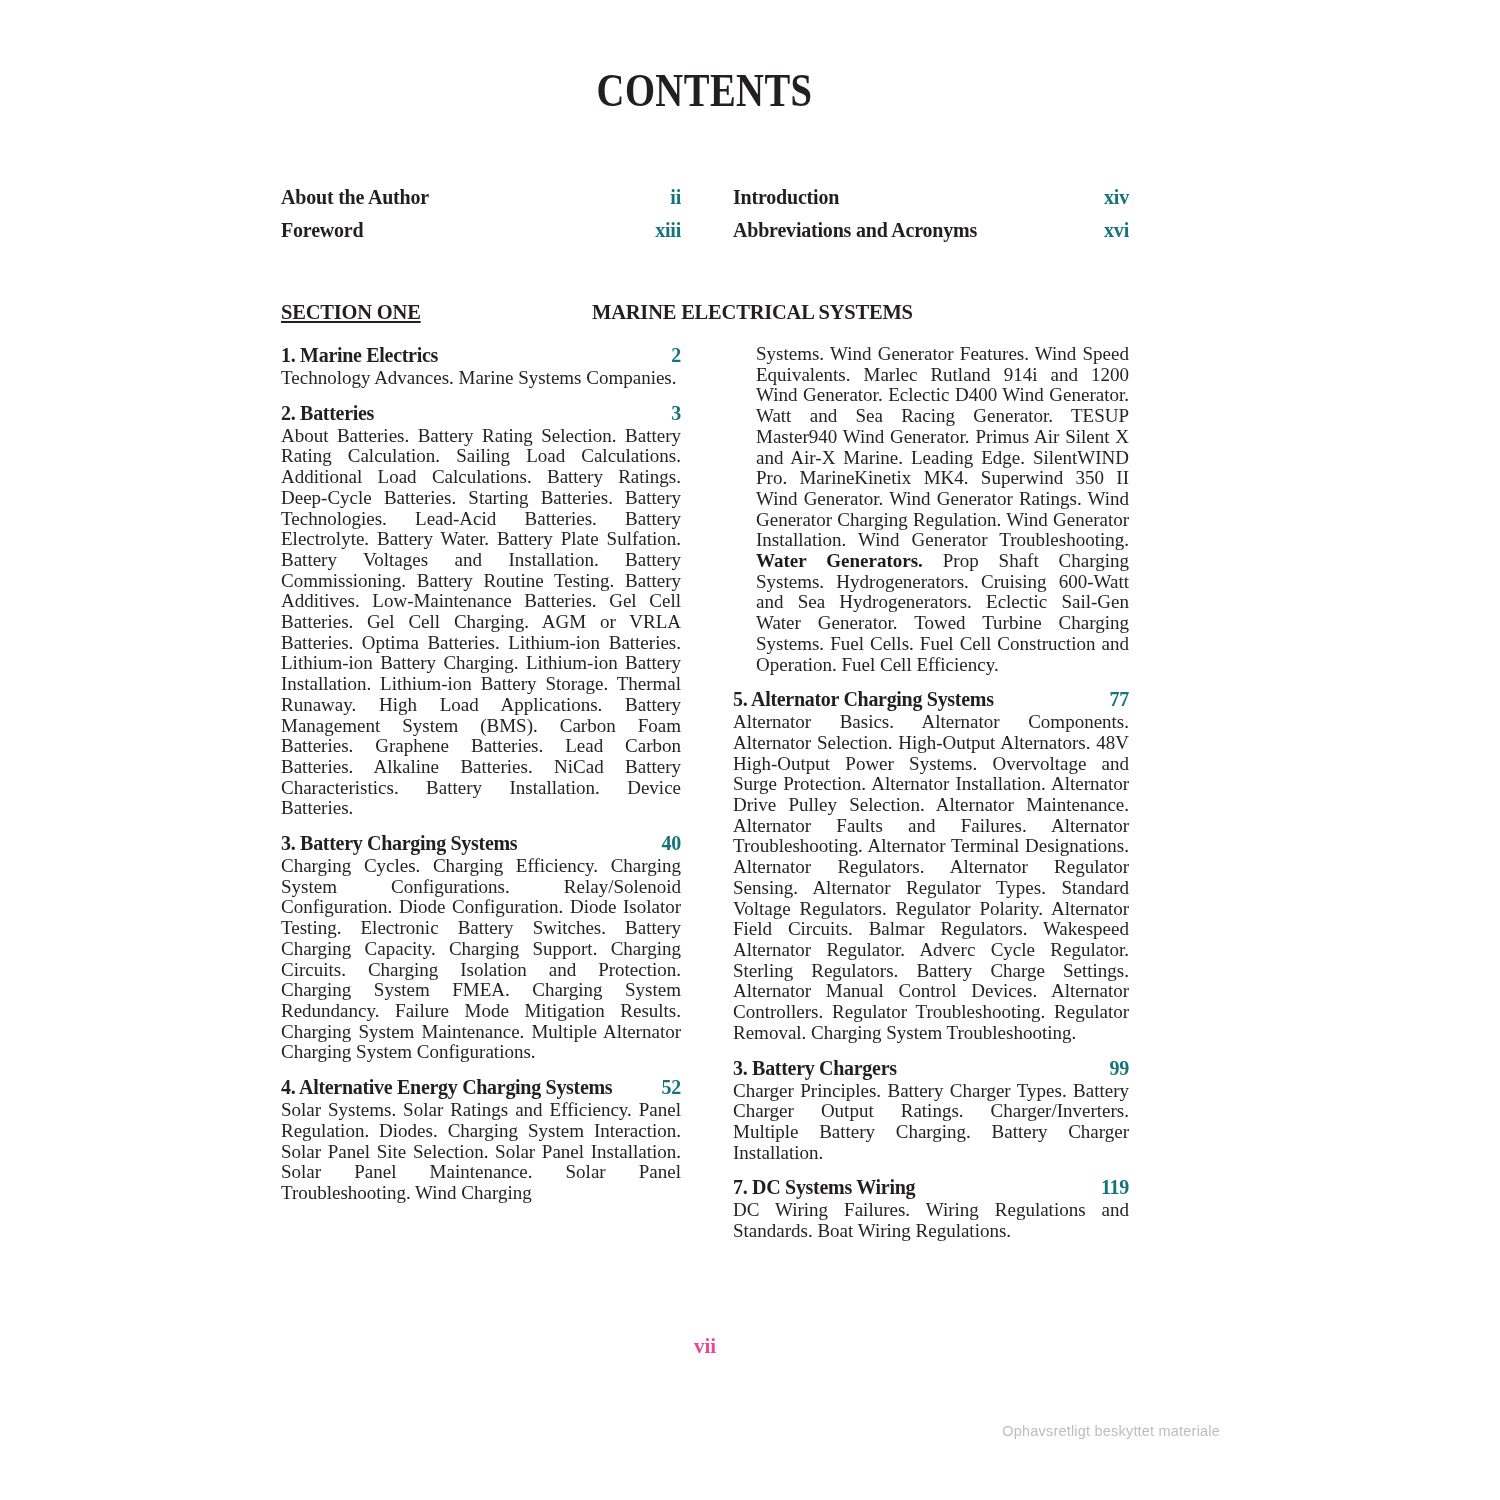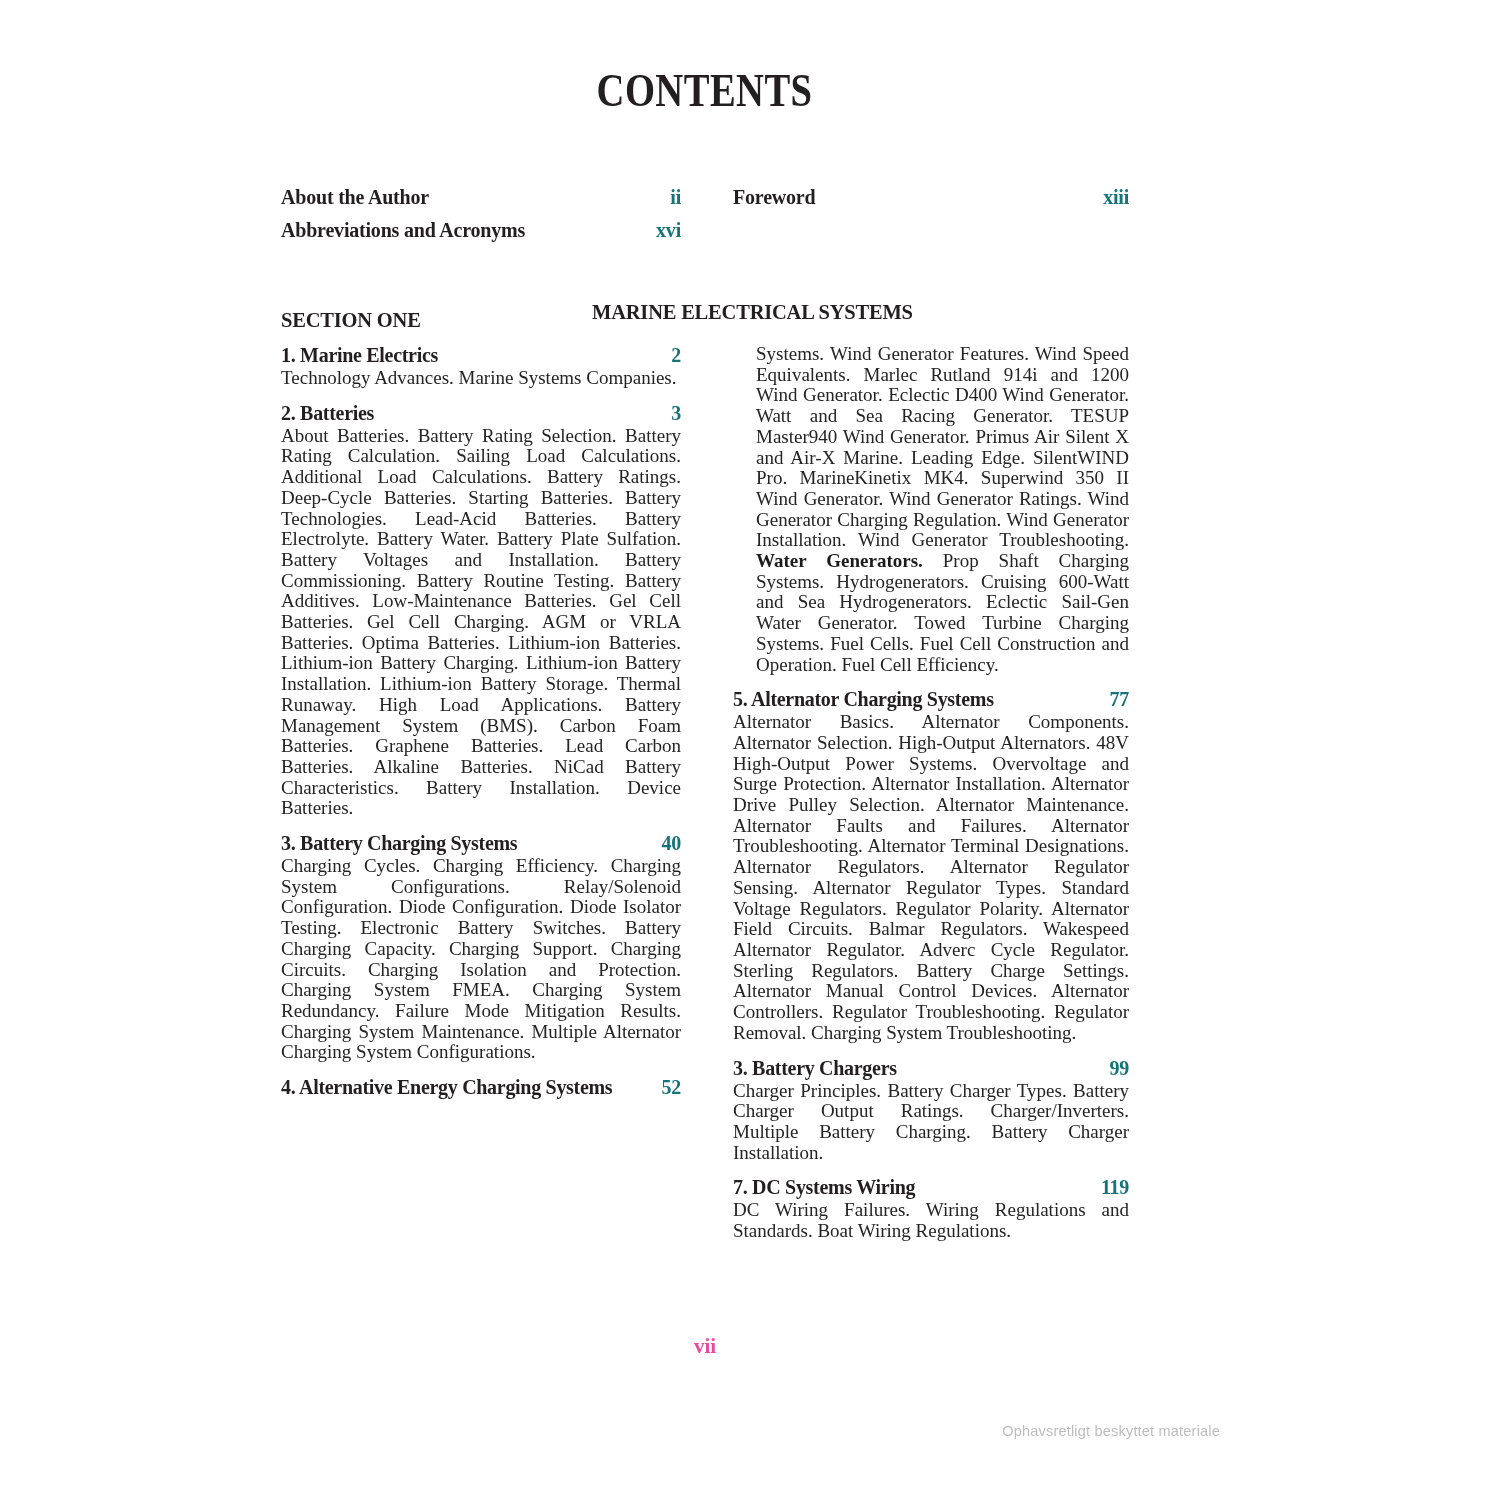--- a/index.html
+++ b/index.html
@@ -25,21 +25,21 @@
   .fm-item{display:flex;justify-content:space-between;align-items:baseline;
     font-weight:bold;font-size:20px;line-height:23px;letter-spacing:-0.2px;gap:31px;}
   .fm-label{color:#231f20;}
   .fm-page{color:var(--teal,#14747a);}
 
   
   .section-header{
     position:absolute;top:301px;left:0;width:100%;height:24px;
     font-weight:bold;font-size:20.5px;letter-spacing:-0.2px;color:#231f20;
   }
-  .sec-label{position:absolute;left:0;top:8px;}
+  .sec-label{position:absolute;left:0;top:0;text-decoration:underline;}
   .sec-title{position:absolute;left:311px;top:0;}
 
   
   .toc{
     position:absolute;top:344px;left:0;width:100%;
     display:grid;grid-template-columns:400px 396px;column-gap:52px;
     align-items:start;
   }
   .entry{margin:0 0 13px 0;}
   .entry-head{
@@ -77,20 +77,24 @@
     <h1 class="doc-title">
       <span class="condensed">CONTENTS</span>
     </h1>
 
     <div class="front-matter">
       <div class="fm-item">
         <span class="fm-label">About the Author</span>
         <span class="fm-page">ii</span>
       </div>
       <div class="fm-item">
+        <span class="fm-label">Introduction</span>
+        <span class="fm-page">xiv</span>
+      </div>
+      <div class="fm-item">
         <span class="fm-label">Foreword</span>
         <span class="fm-page">xiii</span>
       </div>
       <div class="fm-item">
         <span class="fm-label">Abbreviations and Acronyms</span>
         <span class="fm-page">xvi</span>
       </div>
     </div>
 
     <div class="section-header">
@@ -120,20 +124,21 @@
             <span class="entry-title">3. Battery Charging Systems</span>
             <span class="entry-page">40</span>
           </div>
           <p class="desc">Charging Cycles. Charging Efficiency. Charging System Configurations. Relay/Solenoid Configuration. Diode Configuration. Diode Isolator Testing. Electronic Battery Switches. Battery Charging Capacity. Charging Support. Charging Circuits. Charging Isolation and Protection. Charging System FMEA. Charging System Redundancy. Failure Mode Mitigation Results. Charging System Maintenance. Multiple Alternator Charging System Configurations.</p>
         </div>
         <div class="entry">
           <div class="entry-head">
             <span class="entry-title">4. Alternative Energy Charging Systems</span>
             <span class="entry-page">52</span>
           </div>
+          <p class="desc">Solar Systems. Solar Ratings and Efficiency. Panel Regulation. Diodes. Charging System Interaction. Solar Panel Site Selection. Solar Panel Installation. Solar Panel Maintenance. Solar Panel Troubleshooting. Wind Charging</p>
         </div>
       </div>
 
       <div class="col">
         <p class="desc cont-para"><span>Systems. Wind Generator Features. Wind Speed Equivalents. Marlec Rutland 914i and 1200 Wind Generator. Eclectic D400 Wind Generator. Watt and Sea Racing Generator. TESUP Master940 Wind Generator. Primus Air Silent X and Air-X Marine. Leading Edge. SilentWIND Pro. MarineKinetix MK4. Superwind 350 II Wind Generator. Wind Generator Ratings. Wind Generator Charging Regulation. Wind Generator Installation. Wind Generator Troubleshooting. </span><b>Water Generators.</b><span> Prop Shaft Charging Systems. Hydrogenerators. Cruising 600-Watt and Sea Hydrogenerators. Eclectic Sail-Gen Water Generator. Towed Turbine Charging Systems. Fuel Cells. Fuel Cell Construction and Operation. Fuel Cell Efficiency.</span></p>
 
         <div class="entry">
           <div class="entry-head">
             <span class="entry-title">5. Alternator Charging Systems</span>
             <span class="entry-page">77</span>

